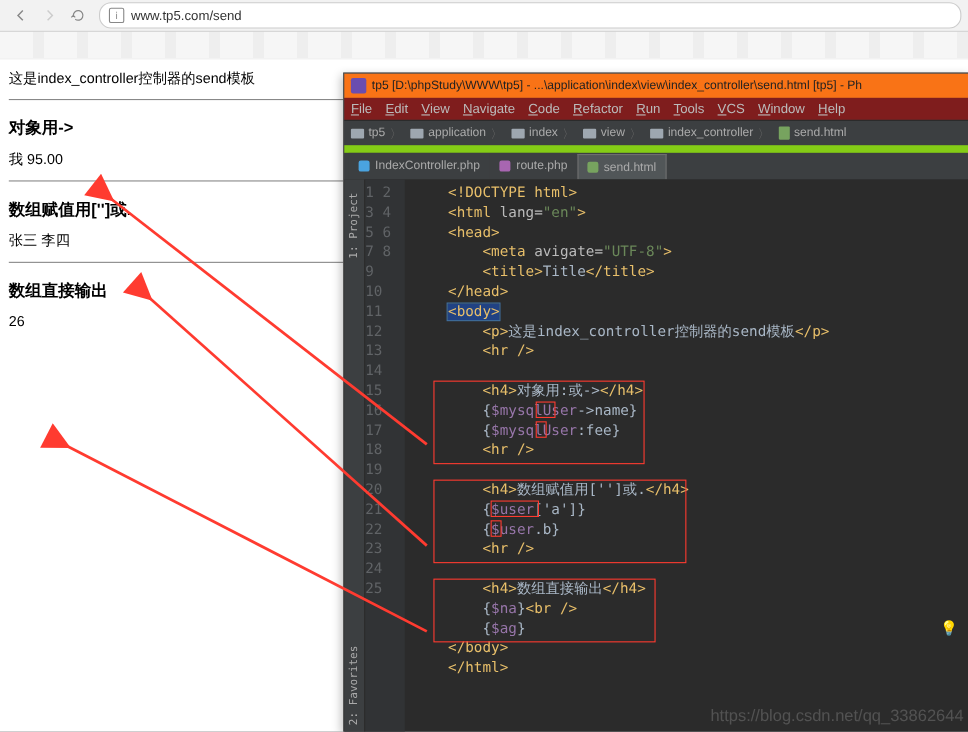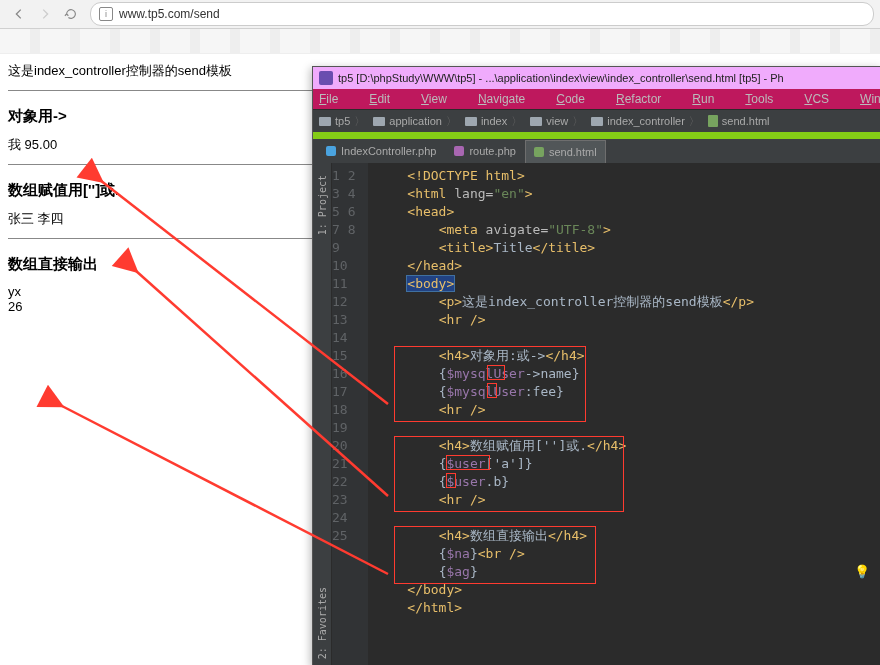--- a/index.html
+++ b/index.html
@@ -11,23 +11,23 @@
   .addr{flex:1;height:22px;border:1px solid #ccc;border-radius:11px;background:#fff;display:flex;align-items:center;padding:0 8px;font-size:12px;color:#333;margin-left:6px;}
   .addr-icon{width:12px;height:12px;margin-right:6px;border:1px solid #888;border-radius:2px;font-size:9px;display:flex;align-items:center;justify-content:center;color:#888;}
   .skel{height:24px;background:repeating-linear-gradient(90deg,#f6f6f6 0 30px,#eee 30px 40px);border-bottom:1px solid #eee;}
   
   .web{position:absolute;top:52px;left:0;width:330px;padding:10px 8px;box-sizing:border-box;}
   .web p{margin:0 0 10px 0;}
   .web h4{margin:16px 0 10px 0;font-weight:bold;font-size:15px;}
   .web hr{border:none;border-top:1px solid #888;margin:10px 0;}
   
   .ide{position:absolute;top:66px;left:312px;width:568px;height:598px;background:#3c3f41;border:1px solid #555;box-shadow:-2px 2px 8px rgba(0,0,0,.25);color:#bbb;font-size:12px;}
-  .ide-title{height:22px;background:#f0abfc;color:#222;display:flex;align-items:center;padding:0 6px;font-size:11px;}
+  .ide-title{height:22px;background:#f97316;color:#222;display:flex;align-items:center;padding:0 6px;font-size:11px;}
   .ide-title-icon{width:14px;height:14px;background:#6a4daf;margin-right:5px;border-radius:2px;}
-  .ide-menu{height:20px;background:#be185d;display:flex;align-items:center;padding:0 6px;color:#bbb;gap:19px;}
+  .ide-menu{height:20px;background:#7f1d1d;display:flex;align-items:center;padding:0 6px;color:#bbb;}
   .ide-menu span{margin-right:12px;}
   .ide-menu span u{text-decoration:underline;}
   .ide-crumbs{height:22px;background:#3c3f41;border-top:1px solid #2b2b2b;border-bottom:7px solid #84cc16;display:flex;align-items:center;padding:0 6px;color:#aaa;font-size:11px;}
   .crumb{display:flex;align-items:center;margin-right:4px;}
   .crumb .chev{margin:0 4px;color:#666;}
   .crumb .folder{width:12px;height:9px;background:#9ea7b0;margin-right:4px;border-radius:1px;}
   .crumb .file-ic{width:10px;height:12px;background:#77a35f;margin-right:4px;border-radius:1px;}
   .ide-tabs{height:24px;background:#3c3f41;display:flex;align-items:flex-end;padding:0 4px;}
   .tab{height:22px;padding:0 8px;display:flex;align-items:center;color:#aaa;font-size:11px;background:#3c3f41;border:1px solid transparent;}
   .tab.active{background:#515658;border:1px solid #6e6e6e;border-bottom:none;}
@@ -84,21 +84,20 @@
 <div class="web">
   <p>这是index_controller控制器的send模板</p>
   <hr>
   <h4>对象用-&gt;</h4>
   <p>我 95.00</p>
   <hr>
   <h4>数组赋值用['']或.</h4>
   <p>张三 李四</p>
   <hr>
   <h4>数组直接输出</h4>
-  <p style="margin-bottom:0">yx</p>
   <p style="margin-top:0">26</p>
 </div>
 
 <div class="ide">
   <div class="ide-title">
     <div class="ide-title-icon"></div>
     <span>tp5 [D:\phpStudy\WWW\tp5] - ...\application\index\view\index_controller\send.html [tp5] - Ph</span>
   </div>
   <div class="ide-menu" id="ide-menu">
         <span><u>F</u>ile</span>
@@ -201,14 +200,15 @@
   <defs>
     <marker id="ah" markerWidth="12" markerHeight="10" refX="2" refY="5" orient="auto">
       <path d="M10 0 L0 5 L10 10 Z" fill="#ff3b30"></path>
     </marker>
   </defs>
   <line x1="388" y1="404" x2="100" y2="180" stroke="#ff3b30" stroke-width="2.5" marker-end="url(#ah)"></line>
   <line x1="388" y1="496" x2="135" y2="270" stroke="#ff3b30" stroke-width="2.5" marker-end="url(#ah)"></line>
   <line x1="388" y1="574" x2="60" y2="405" stroke="#ff3b30" stroke-width="2.5" marker-end="url(#ah)"></line>
 </svg>
 
+<div class="watermark">https://blog.csdn.net/qq_33862644</div>
 
 </div>
 
 </body></html>

